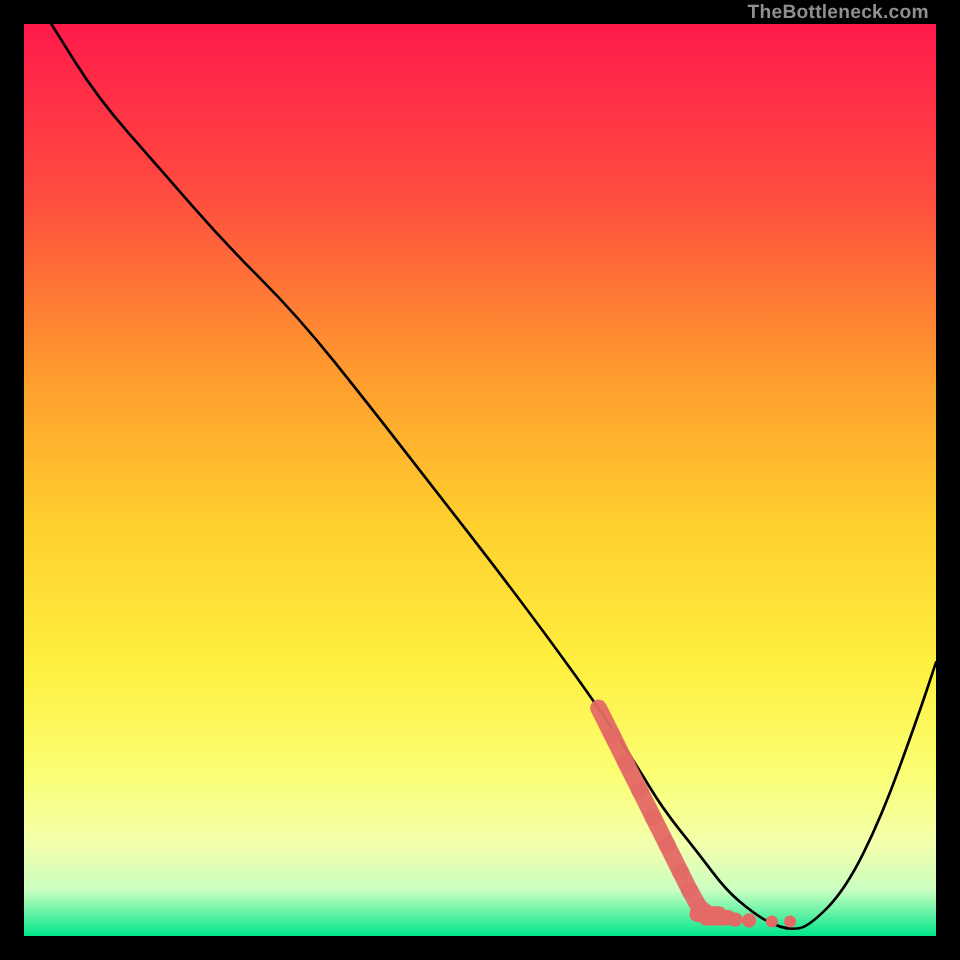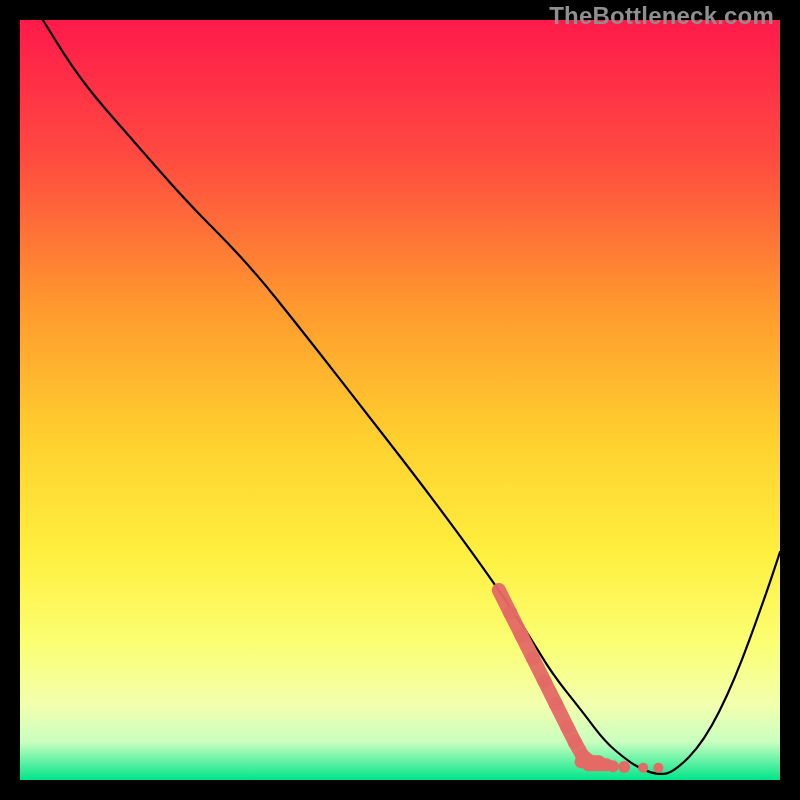--- a/index.html
+++ b/index.html
@@ -24,21 +24,21 @@
     left: 0;
     top: 0;
     width: 760px;
     height: 760px;
   }
   .watermark {
     position: absolute;
     top: 2px;
     right: 26px;
     color: #8f8f8f;
-    font-size: 24px;
+    font-size: 16px;
     font-weight: 600;
     letter-spacing: 0.2px;
     z-index: 5;
   }
   svg { display: block; }
 </style>
 </head>
 <body>
 
 <div class="watermark">TheBottleneck.com</div>

